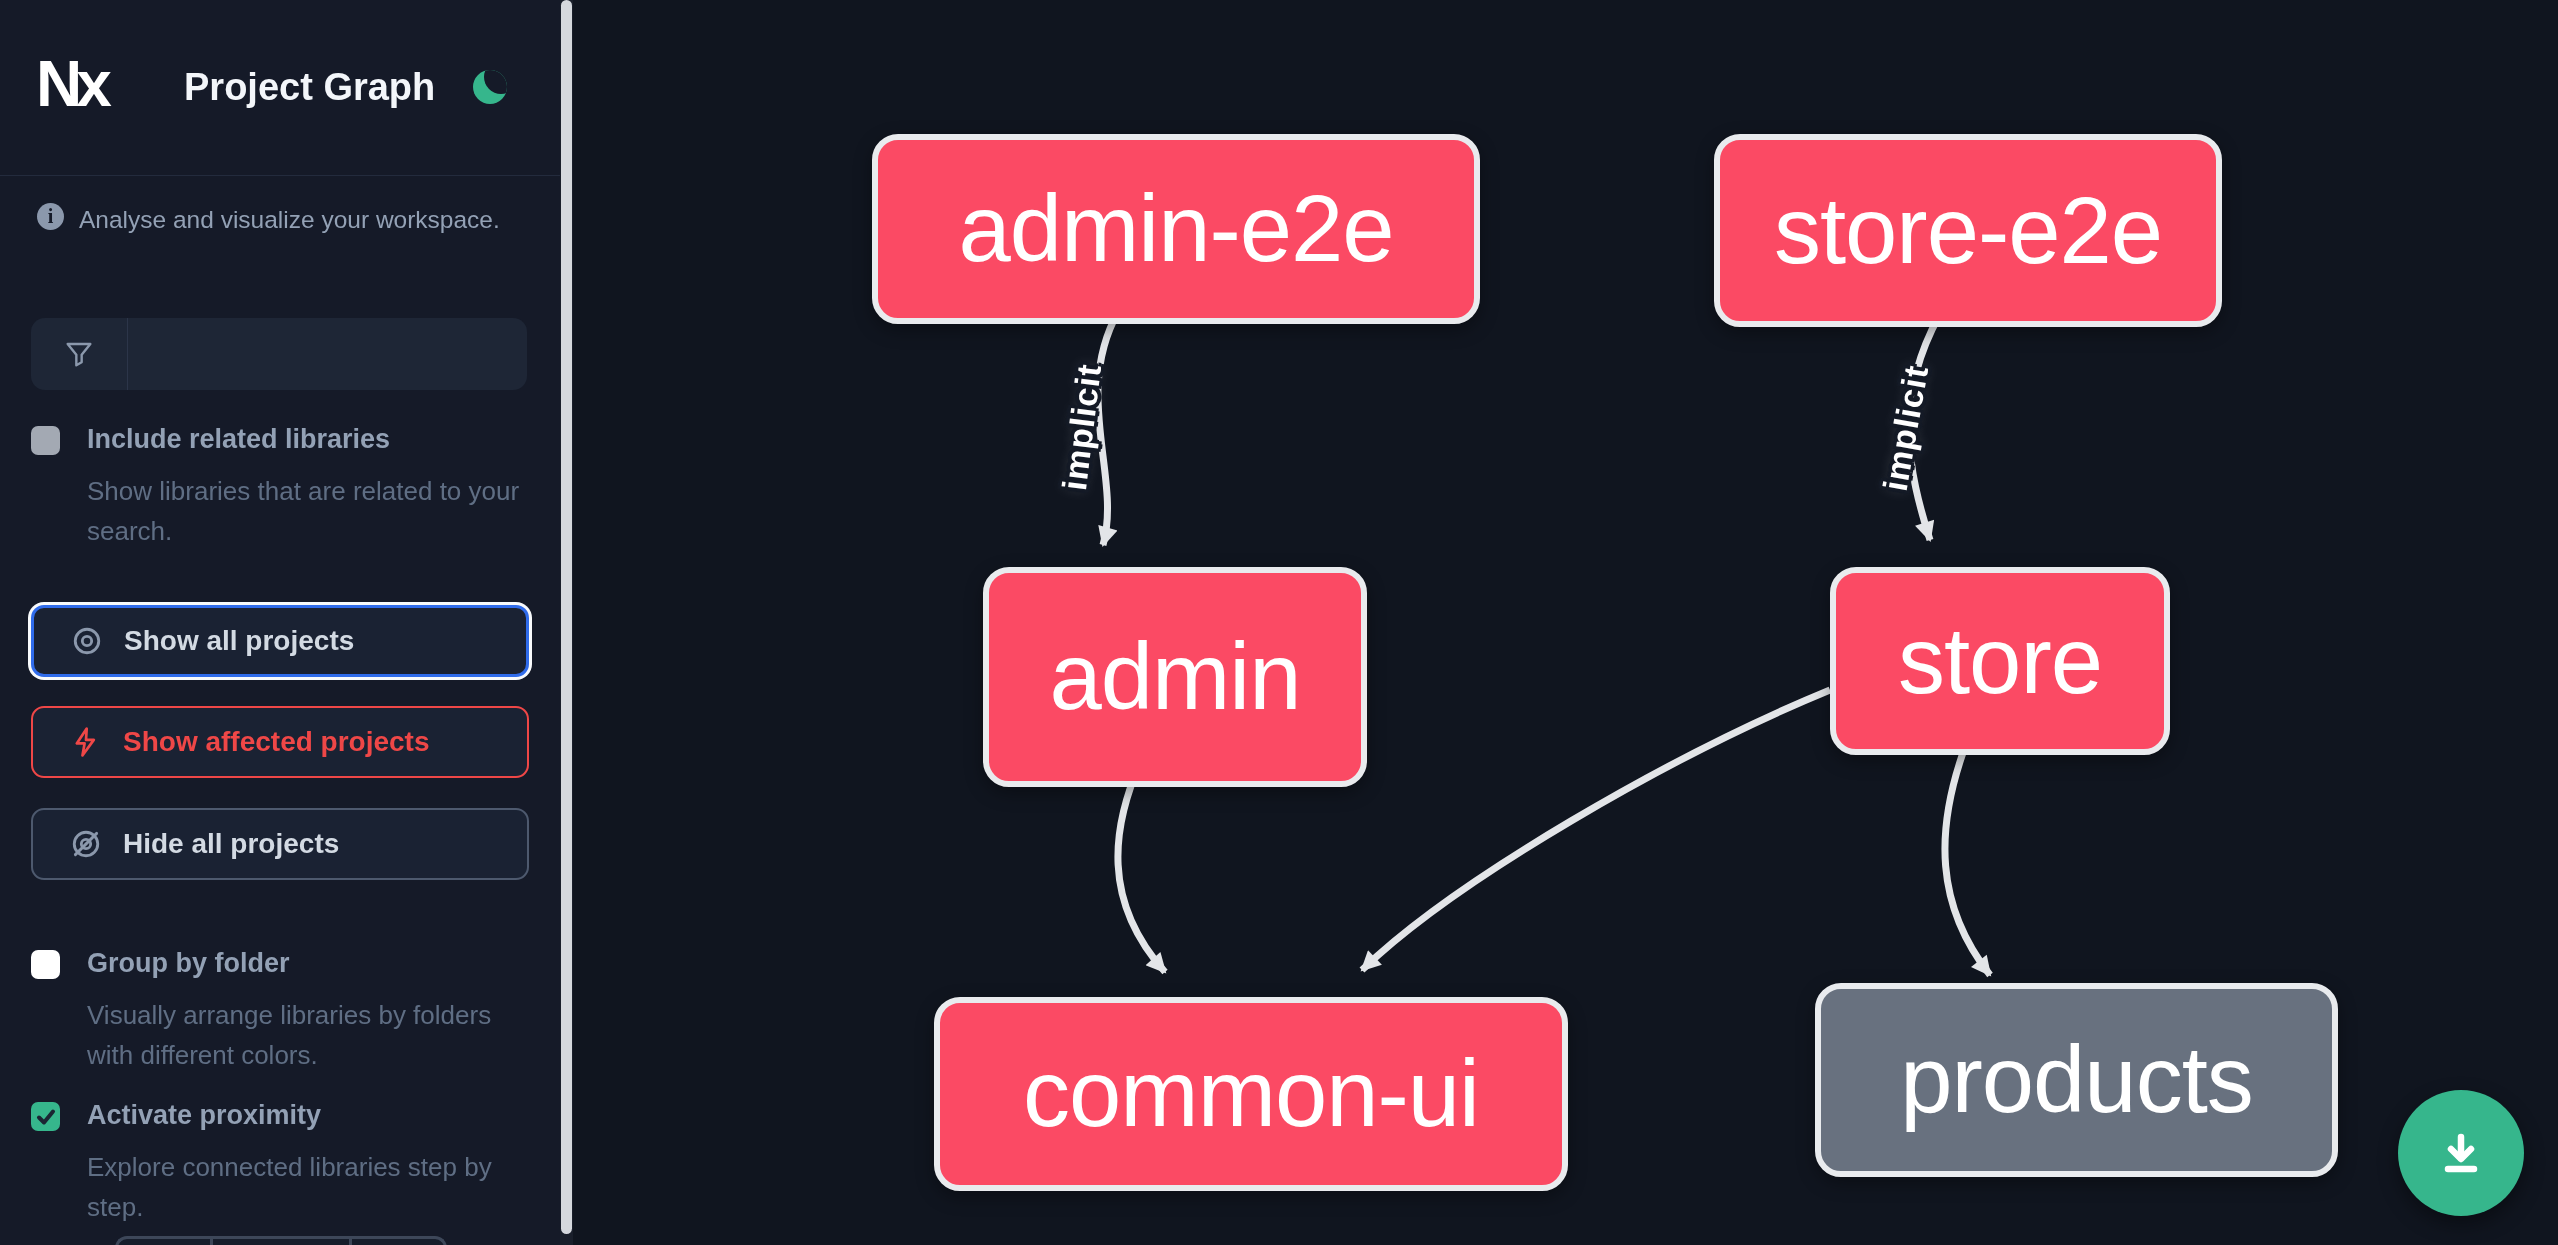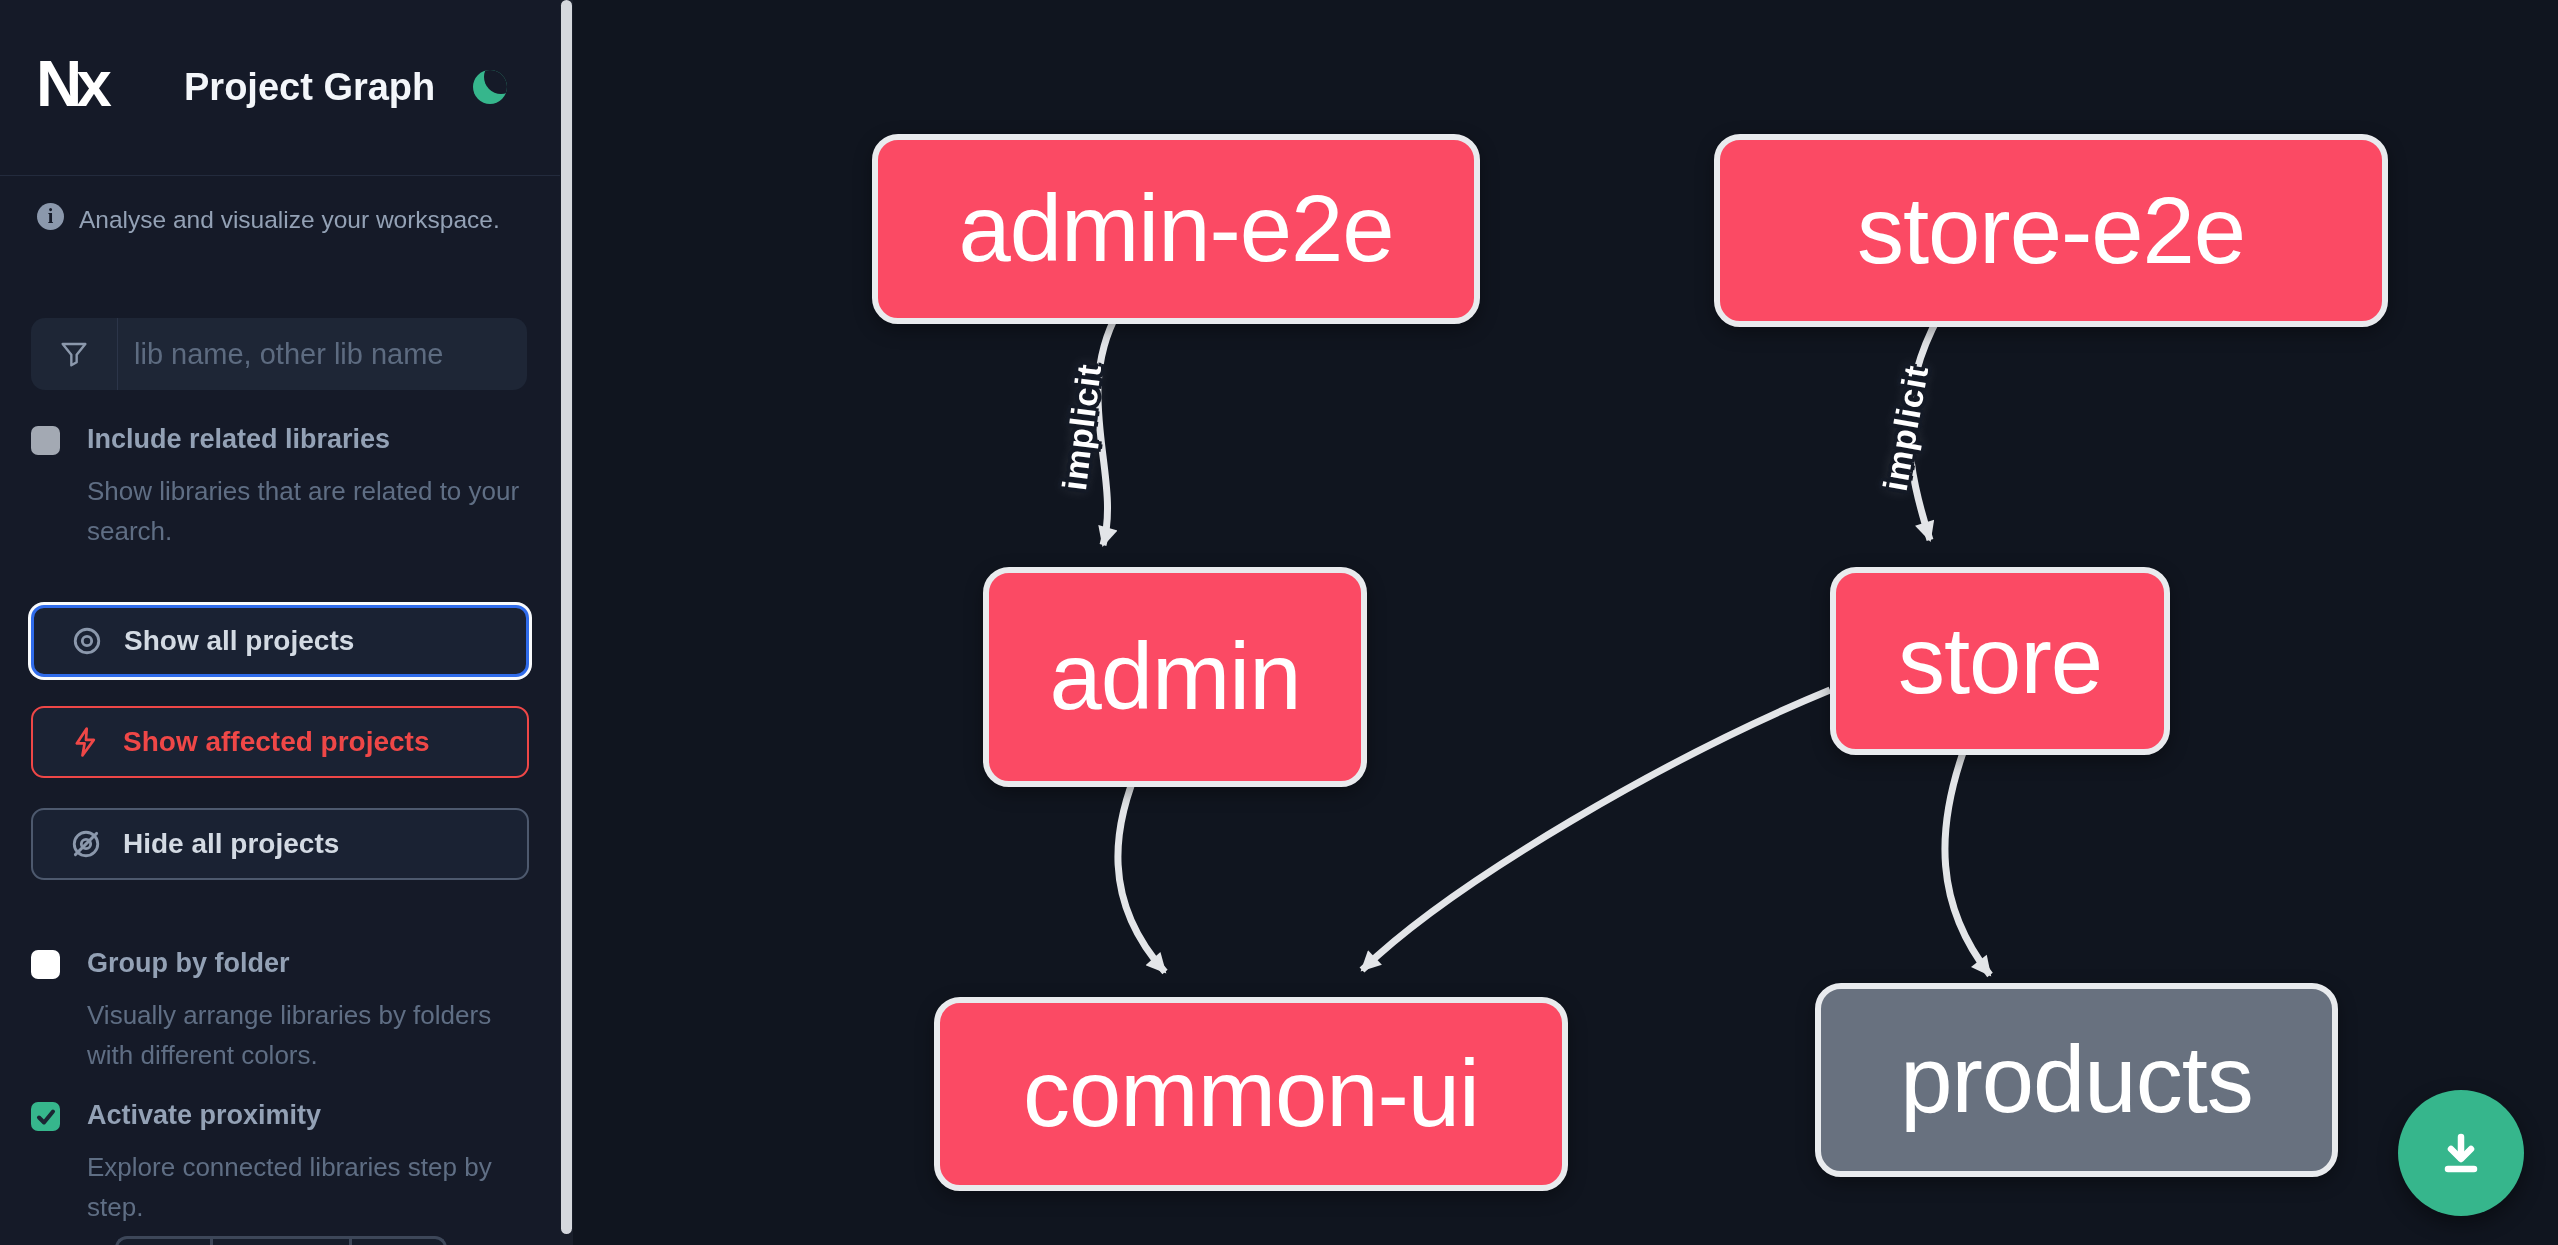--- a/index.html
+++ b/index.html
@@ -96,21 +96,21 @@
       </marker>
     </defs>
   <path d="M 1118 312 C 1072 395 1122 478 1103 545" class="edge" marker-end="url(#arrow)"></path>
       <path d="M 1939 316 C 1893 400 1908 470 1930 540" class="edge" marker-end="url(#arrow)"></path>
       <path d="M 1150 742 C 1105 830 1105 905 1165 972" class="edge" marker-end="url(#arrow)"></path>
       <path d="M 1830 690 C 1672 755 1455 880 1362 970" class="edge" marker-end="url(#arrow)"></path>
       <path d="M 1965 747 C 1935 830 1935 905 1990 975" class="edge" marker-end="url(#arrow)"></path>
     </svg>
   <div id="nodes">
       <div class="node affected" style="left: 872px; top: 120px; width: 608px; height: 190px;">admin-e2e</div>
-      <div class="node affected" style="left: 1714px; top: 120px; width: 674px; height: 193px;">store-e2e</div>
+      <div class="node affected" style="left: 1714px; top: 120px; width: 508px; height: 193px;">store-e2e</div>
       <div class="node affected" style="left: 983px; top: 553px; width: 384px; height: 220px;">admin</div>
       <div class="node affected" style="left: 1830px; top: 553px; width: 340px; height: 188px;">store</div>
       <div class="node affected" style="left: 934px; top: 983px; width: 634px; height: 194px;">common-ui</div>
       <div class="node plain" style="left: 1815px; top: 983px; width: 523px; height: 194px;">products</div>
     </div>
   <div id="edge-labels">
       <div class="edge-label" style="left: 1082px; top: 427px; transform: translate(-50%, -50%) rotate(-83deg);">implicit</div>
       <div class="edge-label" style="left: 1906px; top: 428px; transform: translate(-50%, -50%) rotate(-80deg);">implicit</div>
     </div>
 
@@ -132,21 +132,20 @@
 
     <div class="info-icon">i</div>
     <div class="intro-text">Analyse and visualize your workspace.</div>
 
     <div class="search">
       <span class="funnel-cell">
         <svg width="32" height="32" viewBox="0 0 24 24" fill="none" stroke="#8b98ac" stroke-width="1.8" stroke-linejoin="round">
           <path d="M3.5 4.5 H20.5 L14 12.5 V18.2 L10 20.5 V12.5 Z"></path>
         </svg>
       </span>
-      <input type="text" placeholder="lib name, other lib name" style="">
     </div>
 
     <div class="toggle" style="top:424px">
       <span class="checkbox disabled"></span>
       <div class="t-label">Include related libraries</div>
       <div class="t-desc">Show libraries that are related to your search.</div>
     </div>
 
     <button class="sb-btn focused" style="top:605px">
       <span>

